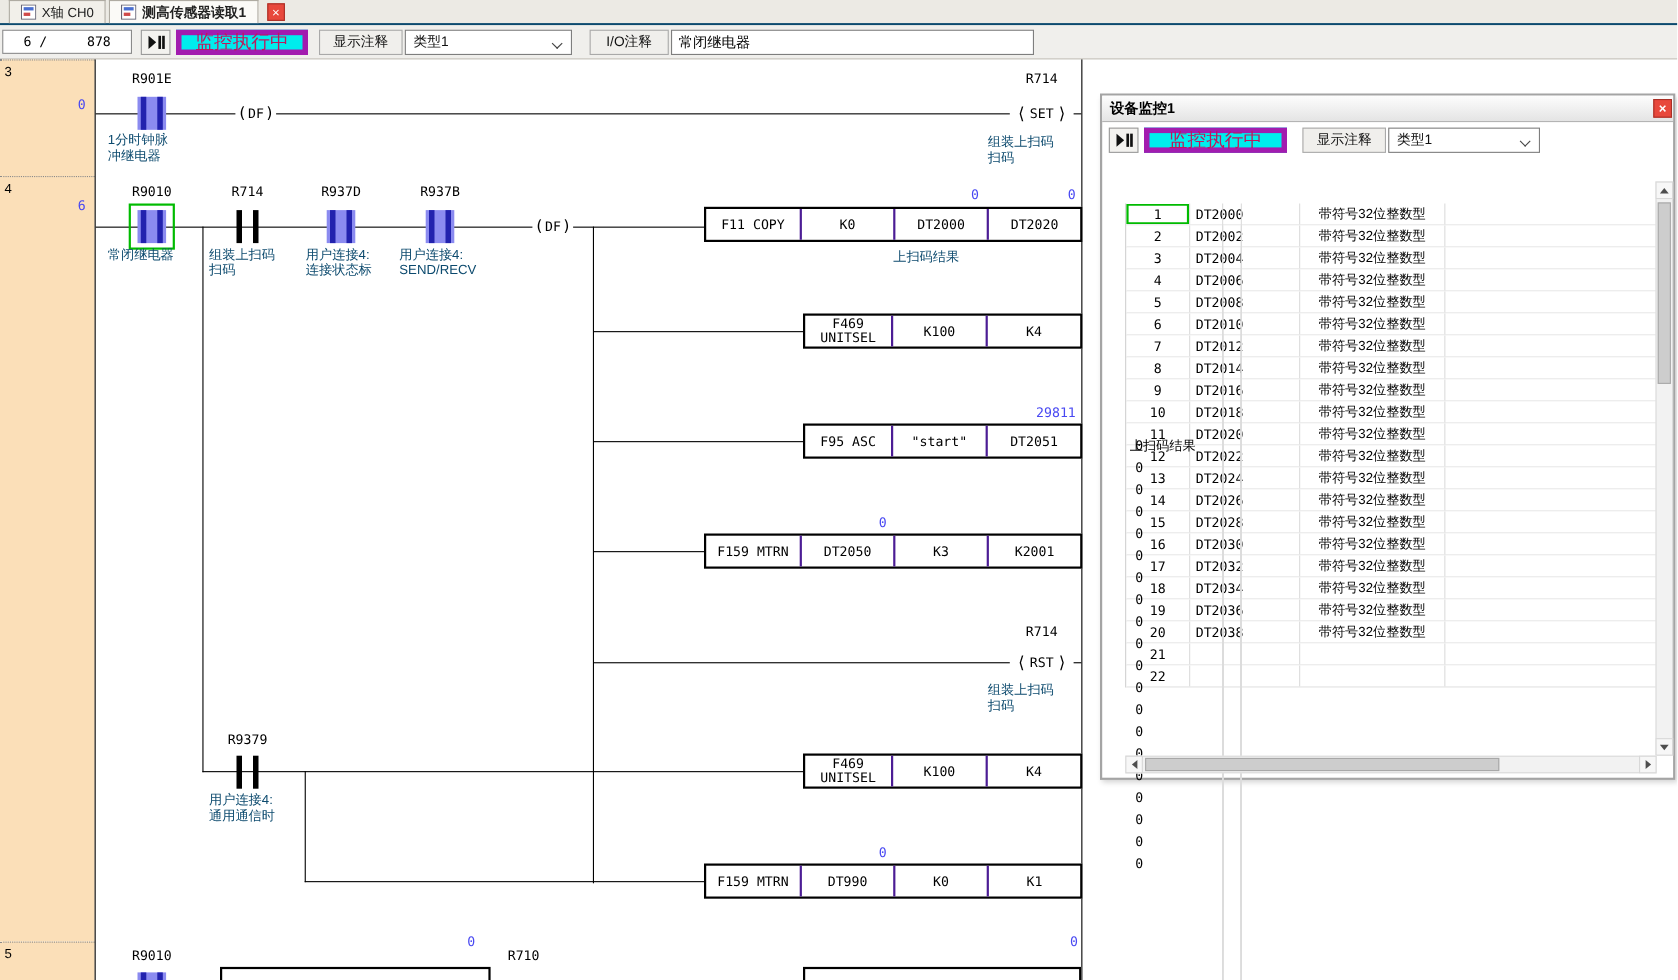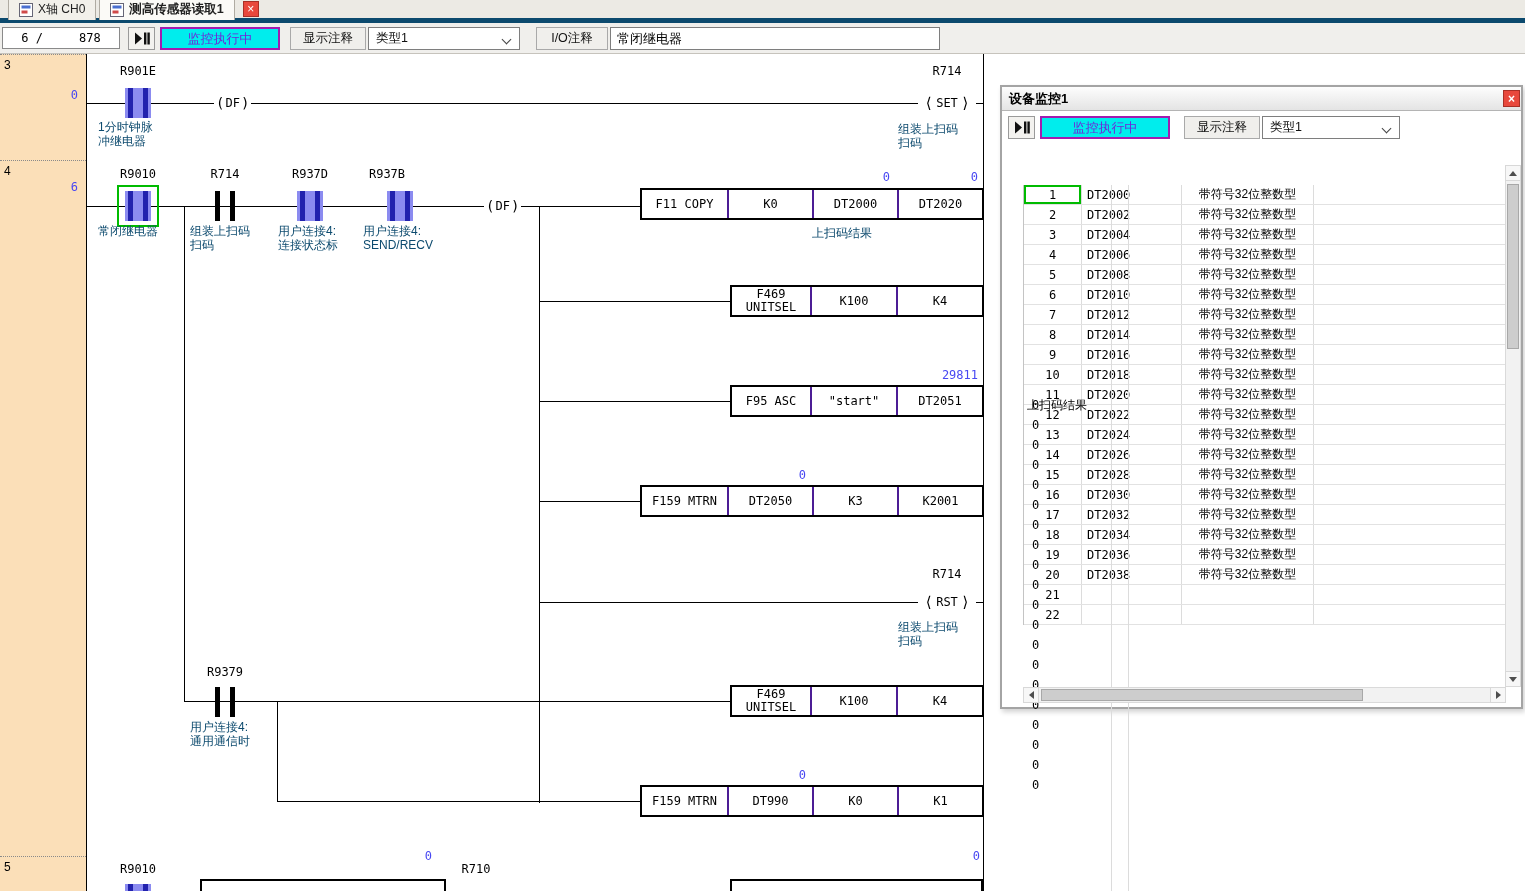--- a/index.html
+++ b/index.html
@@ -1,29 +1,29 @@
 <!DOCTYPE html>
 <html><head>
 <meta charset="utf-8">
 <style>
   *{box-sizing:border-box;margin:0;padding:0}
   body{margin:0;font-family:"Liberation Sans",sans-serif;background:#fff}
   .screen{position:relative;width:1525px;height:891px;overflow:hidden;background:#fff}
 
   
-  .tabbar{position:absolute;left:0;top:0;width:1525px;height:23px;background:#ECEAE4;border-bottom:5px solid #0c4a6e;display:flex;align-items:center;padding-left:8px;gap:3px}
+  .tabbar{position:absolute;left:0;top:0;width:1525px;height:23px;background:#ECEAE4;border-bottom:2px solid #0c4a6e;display:flex;align-items:center;padding-left:8px;gap:3px}
   .tab{display:flex;align-items:center;gap:5px;height:21px;padding:0 10px;background:#F2F0EA;border:1px solid #AFABA2;border-bottom:none;font-size:12px;color:#222;white-space:nowrap}
   .tab.active{background:#FBFAF7;font-weight:bold;font-size:12.5px}
   .tab-close{width:16px;height:16px;margin-left:5px;background:#E8483C;border:1px solid #A82F26;color:#fff;display:flex;align-items:center;justify-content:center;font-size:12px;line-height:1;cursor:default}
 
   
   .maintoolbar{position:absolute;left:0;top:23px;width:1525px;height:31px;background:#F0EFEC;border-bottom:1px solid #C6C3BC}
   .pos-field{position:absolute;left:2px;top:4px;width:118px;height:22px;background:#fff;border:1px solid #8A8A8A;display:flex;align-items:center;justify-content:center;font:12px "DejaVu Sans Mono",monospace;white-space:pre}
   .tool-btn{position:absolute;background:#F3F2EF;border:1px solid #9A9A9A;display:flex;align-items:center;justify-content:center}
-  .status-cyan{position:absolute;background:#00EDED;border:2px solid #a21caf;display:flex;align-items:center;justify-content:center;font-size:13px;color:#6d28d9}
+  .status-cyan{position:absolute;background:#00EDED;border:5px solid #a21caf;display:flex;align-items:center;justify-content:center;font-size:17px;color:#be185d}
   .tool-label{position:absolute;background:#F0EFEC;border:1px solid #A9A9A9;display:flex;align-items:center;justify-content:center;font-size:12.5px;color:#111}
   .combo{position:absolute;background:#fff;border:1px solid #7E7E7E;display:flex;align-items:center;font-size:12.5px;padding-left:7px;color:#111}
   .chev{position:absolute;right:9px;top:8px;width:7px;height:7px;border-right:1.6px solid #444;border-bottom:1.6px solid #444;transform:rotate(45deg)}
   .text-input{position:absolute;background:#fff;border:1px solid #7E7E7E;font-size:13px;padding:0 6px;color:#000;font-family:"Liberation Sans",sans-serif}
 
   
   .mzone{position:absolute;left:0;width:86px;background:#FBDFB8;border-top:1px dotted #8A8A8A}
   .rnum{position:absolute;font-size:12px;color:#000}
   .rstep{position:absolute;width:42px;text-align:right;font:12px "DejaVu Sans Mono",monospace;color:#4848F2}
   .wh{position:absolute;height:1px;background:#000}
@@ -177,21 +177,21 @@
         <span>扫码</span>
       </div>
 
     <span class="devlbl" style="left:280px;top:167px;width:60px">R937D</span>
     <div class="contact on" style="left:297px;top:191px"></div>
     <div class="cmt" style="left:278px;top:224px">
         <span>用户连接4:</span>
         <span>连接状态标</span>
       </div>
 
-    <span class="devlbl" style="left:357px;top:167px;width:60px">R937B</span>
+    <span class="devlbl" style="left:370px;top:167px;width:60px">R937B</span>
     <div class="contact on" style="left:387px;top:191px"></div>
     <div class="cmt" style="left:363px;top:224px">
         <span>用户连接4:</span>
         <span>SEND/RECV</span>
       </div>
 
     <div class="dfi" style="left:484px;top:197px">DF</div>
 
     <span class="val" style="left:808px;top:170px;width:82px">0</span>
     <span class="val" style="left:896px;top:170px;width:82px">0</span>

